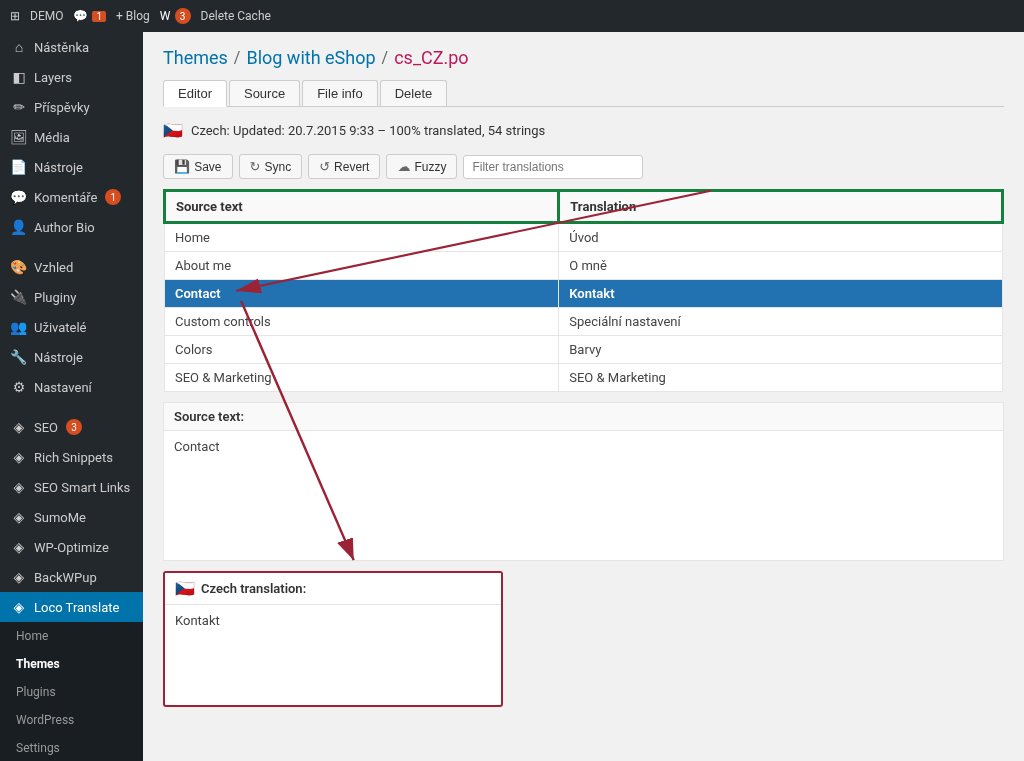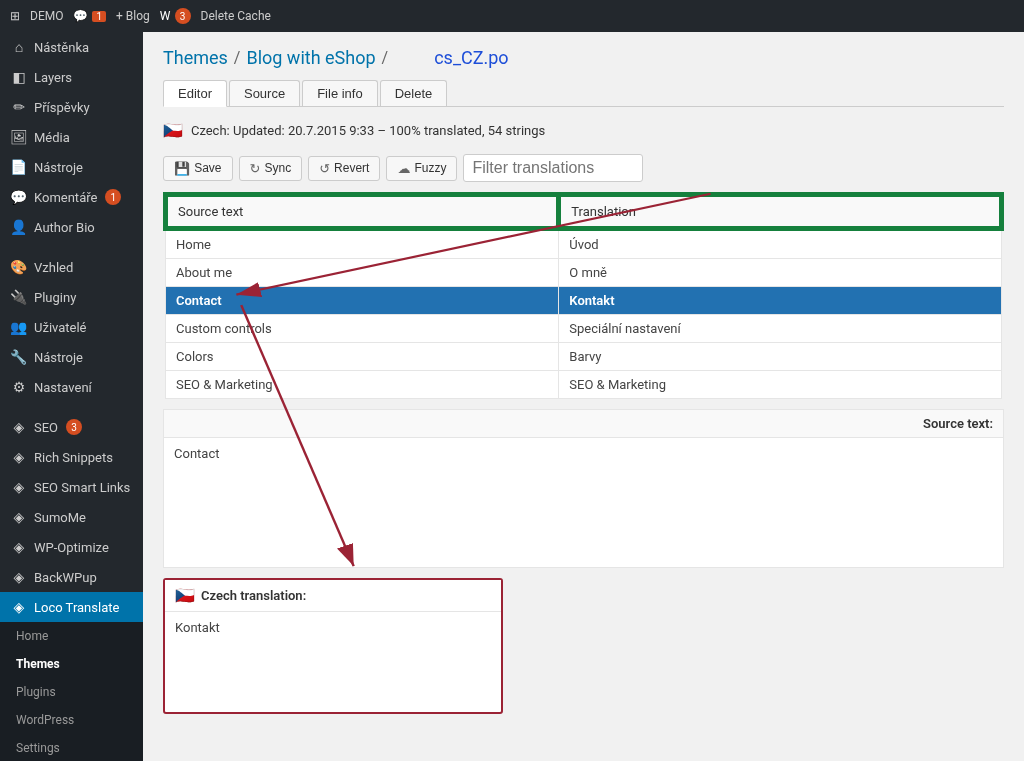--- a/index.html
+++ b/index.html
@@ -80,21 +80,21 @@
 
     
     .breadcrumb {
       display: flex;
       align-items: center;
       gap: 6px;
       margin-bottom: 12px;
     }
     .breadcrumb a { color: #0073aa; text-decoration: none; font-size: 18px; font-weight: 400; }
     .breadcrumb .sep { color: #666; font-size: 16px; }
-    .breadcrumb .current { color: #1d4ed8; font-size: 18px; font-weight: 400; margin-left: 40px; }
+    .breadcrumb .current { color: #be185d; font-size: 18px; font-weight: 400; }
 
     
     .tabs-bar {
       display: flex;
       gap: 0;
       margin-bottom: 14px;
       border-bottom: 1px solid #ccc;
     }
     .tab-btn {
       padding: 5px 14px;
@@ -138,38 +138,38 @@
       border-radius: 3px;
       cursor: pointer;
       font-size: 12px;
       color: #333;
     }
     .toolbar-btn .btn-icon { font-size: 13px; color: #666; }
     .filter-input {
       padding: 4px 8px;
       border: 1px solid #ccc;
       border-radius: 3px;
-      font-size: 16px;
+      font-size: 12px;
       width: 180px;
       color: #aaa;
     }
 
     
     .translation-table {
       width: 100%;
       border-collapse: collapse;
       font-size: 13px;
       margin-bottom: 10px;
     }
     .translation-table th {
       background: #f9f9f9;
-      border: 5px solid #15803d;
+      border: 3px solid #15803d;
       padding: 7px 10px;
       text-align: left;
-      font-weight: 400;
+      font-weight: 700;
       color: #333;
     }
     .translation-table td {
       border: 1px solid #e5e5e5;
       padding: 6px 10px;
       color: #444;
       background: #fff;
     }
     .translation-table tr.selected td {
       background: #2271b1;
@@ -181,21 +181,20 @@
     .source-section {
       margin-bottom: 10px;
     }
     .source-section-label {
       background: #f9f9f9;
       border: 1px solid #e5e5e5;
       padding: 6px 10px;
       font-weight: 600;
       color: #333;
       font-size: 13px;
-      text-align: right;
     }
     .source-section-content {
       border: 1px solid #e5e5e5;
       border-top: none;
       padding: 8px 10px;
       background: #fff;
       min-height: 130px;
       color: #444;
       font-size: 13px;
     }

